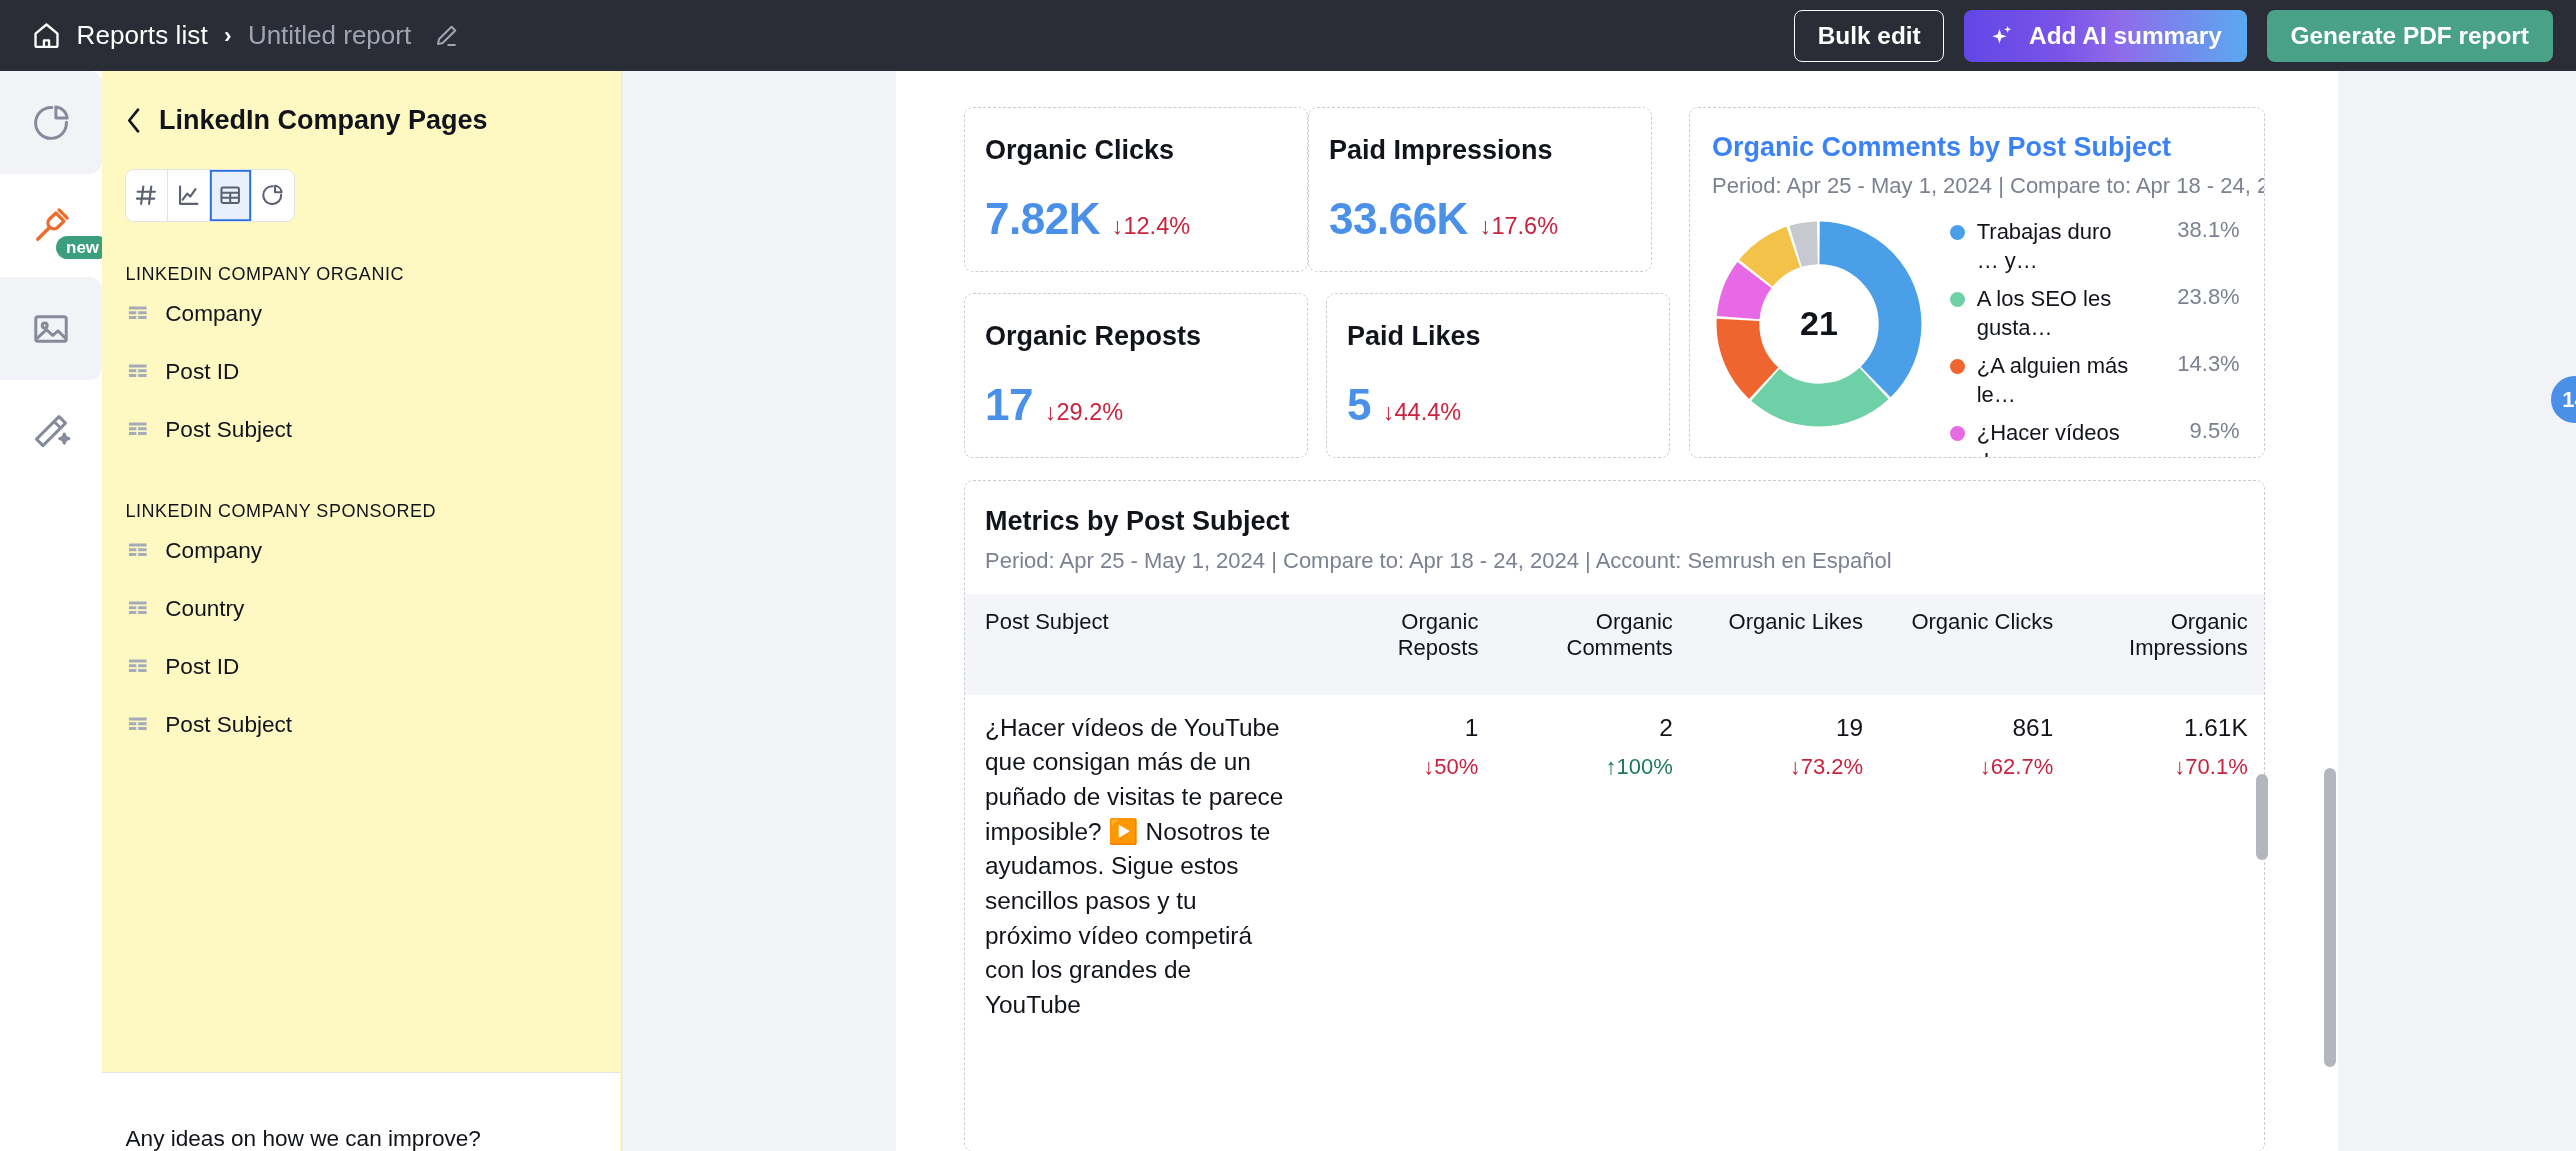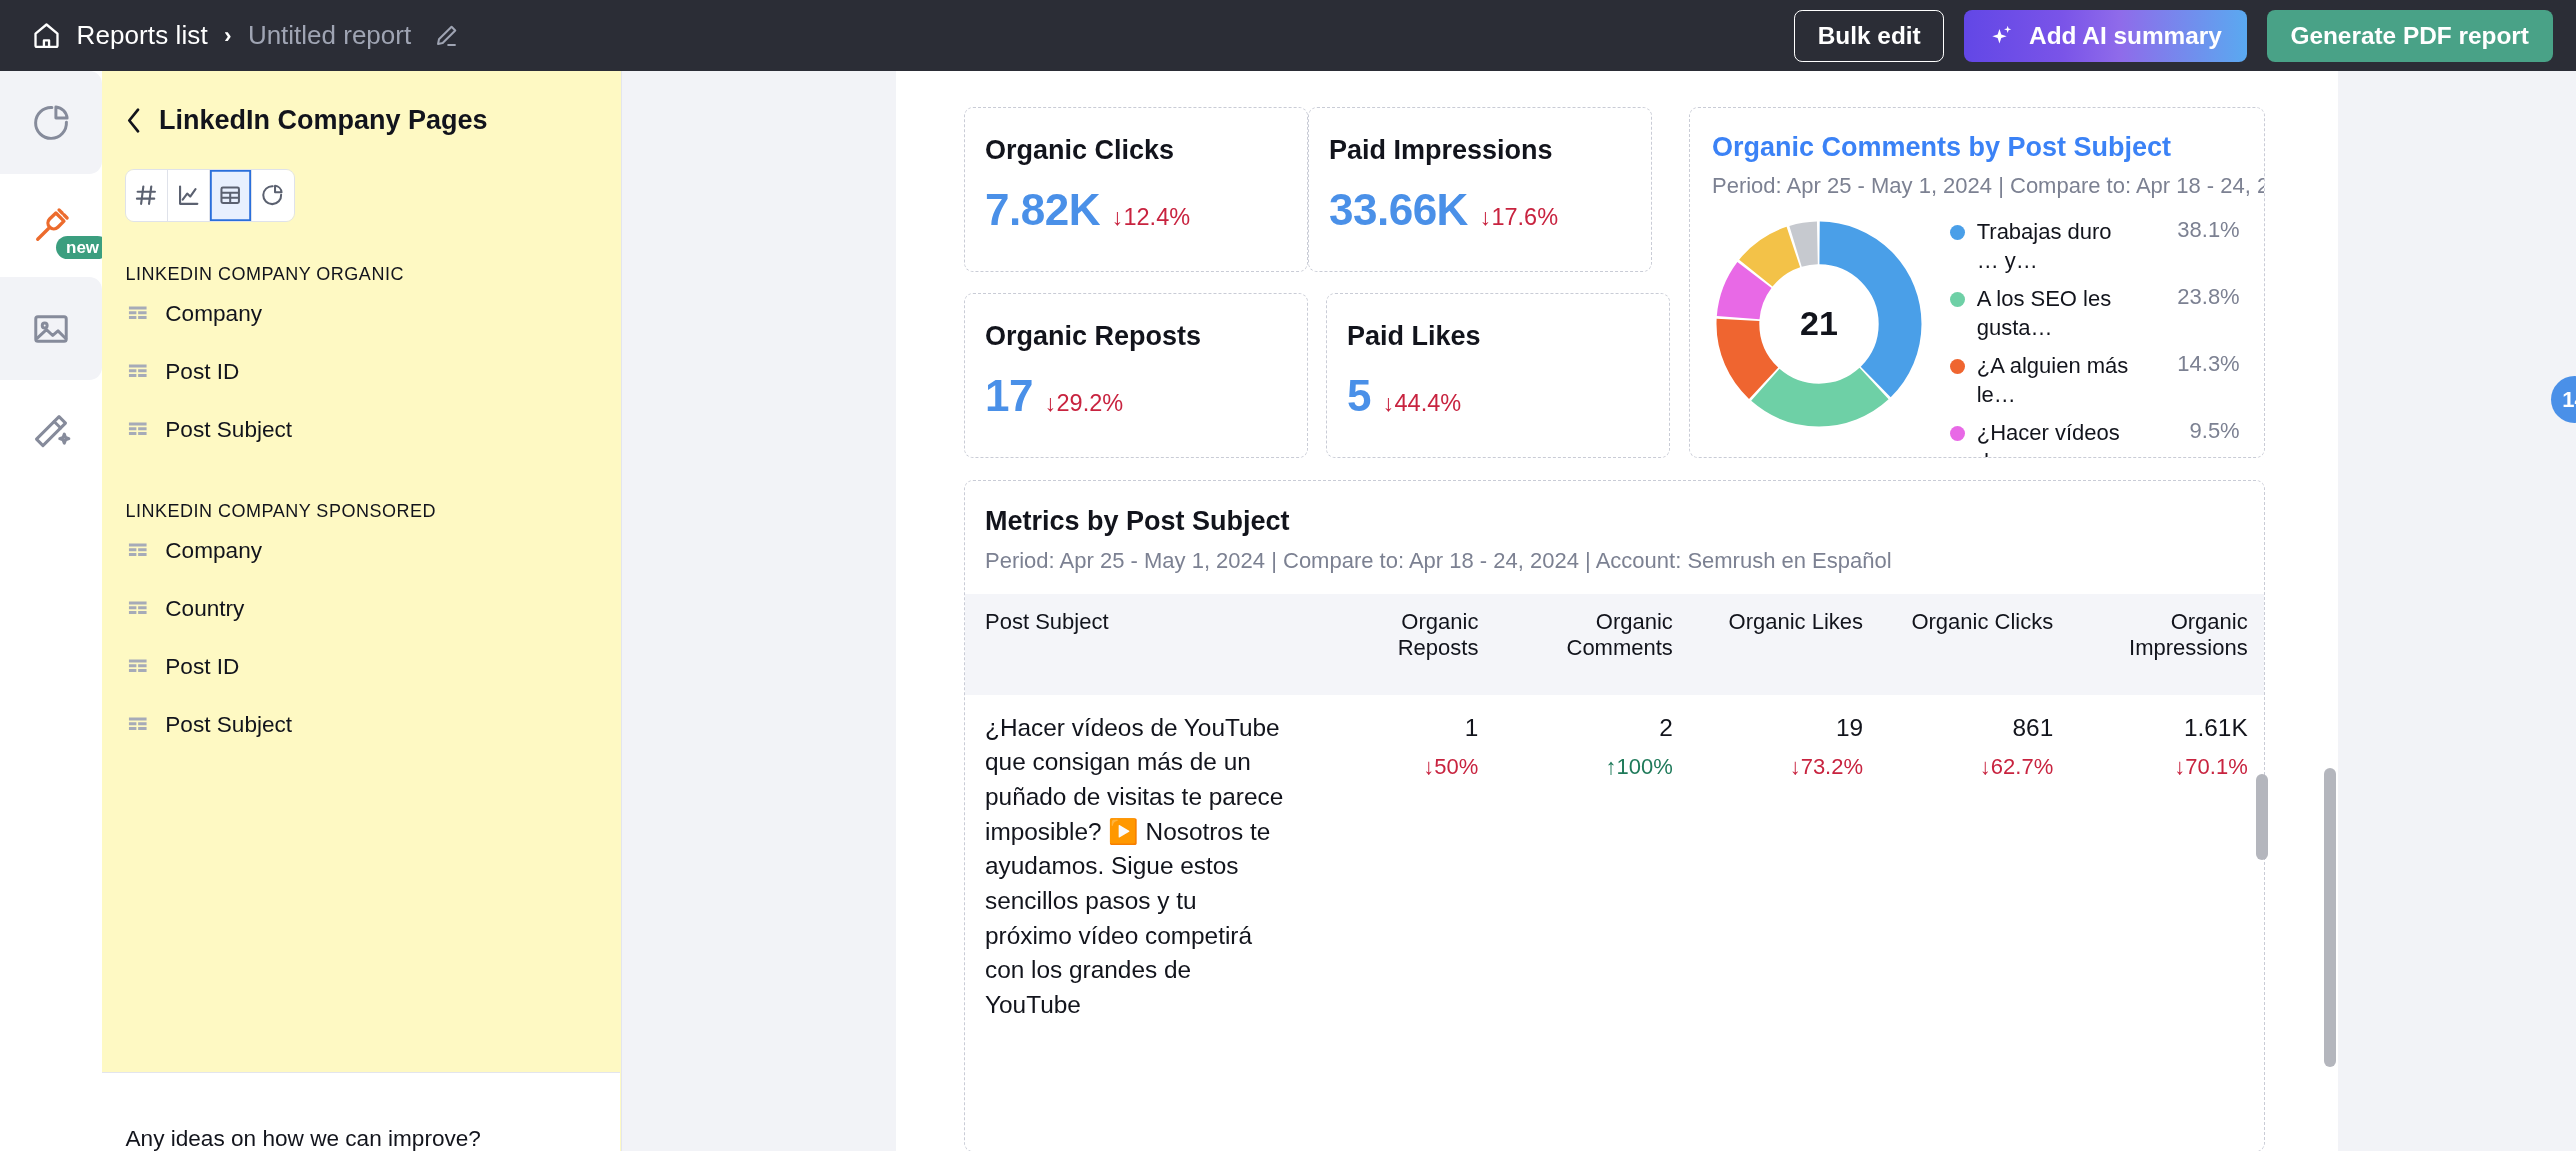--- a/index.html
+++ b/index.html
@@ -114,21 +114,21 @@
   }
   .grid {
     position: absolute; top: 36px; left: 68px; width: 1301px;
   }
   .card {
     border: 1.8px dashed #c9ccd6; border-radius: 9px; background: #fff;
     position: absolute;
   }
   .kpi { padding: 27px 0 0 20px; }
   .kpi-title { font-size: 27px; font-weight: 700; color: #12141c; }
-  .kpi-valrow { display: flex; align-items: baseline; gap: 11.8px; margin-top: 19px; }
+  .kpi-valrow { display: flex; align-items: baseline; gap: 11.8px; margin-top: 28px; }
   .kpi-value { font-size: 44px; font-weight: 700; color: #4a90e8; letter-spacing: -0.5px; }
   .kpi-delta { font-size: 23.5px; color: #c8233f; white-space: nowrap; }
 
   
   .donut-card { padding: 23.5px 0 0 22px; overflow: hidden; }
   .donut-title { font-size: 27px; font-weight: 700; color: #3b82f6; }
   .donut-sub { font-size: 22px; color: #7c8192; margin-top: 10px; white-space: nowrap; }
   .donut-body { display: flex; margin-top: 18px; }
   .donut-wrap { position: relative; width: 214px; height: 214px; flex: none; }
   .donut-wrap svg { width: 214px; height: 214px; display: block; }

